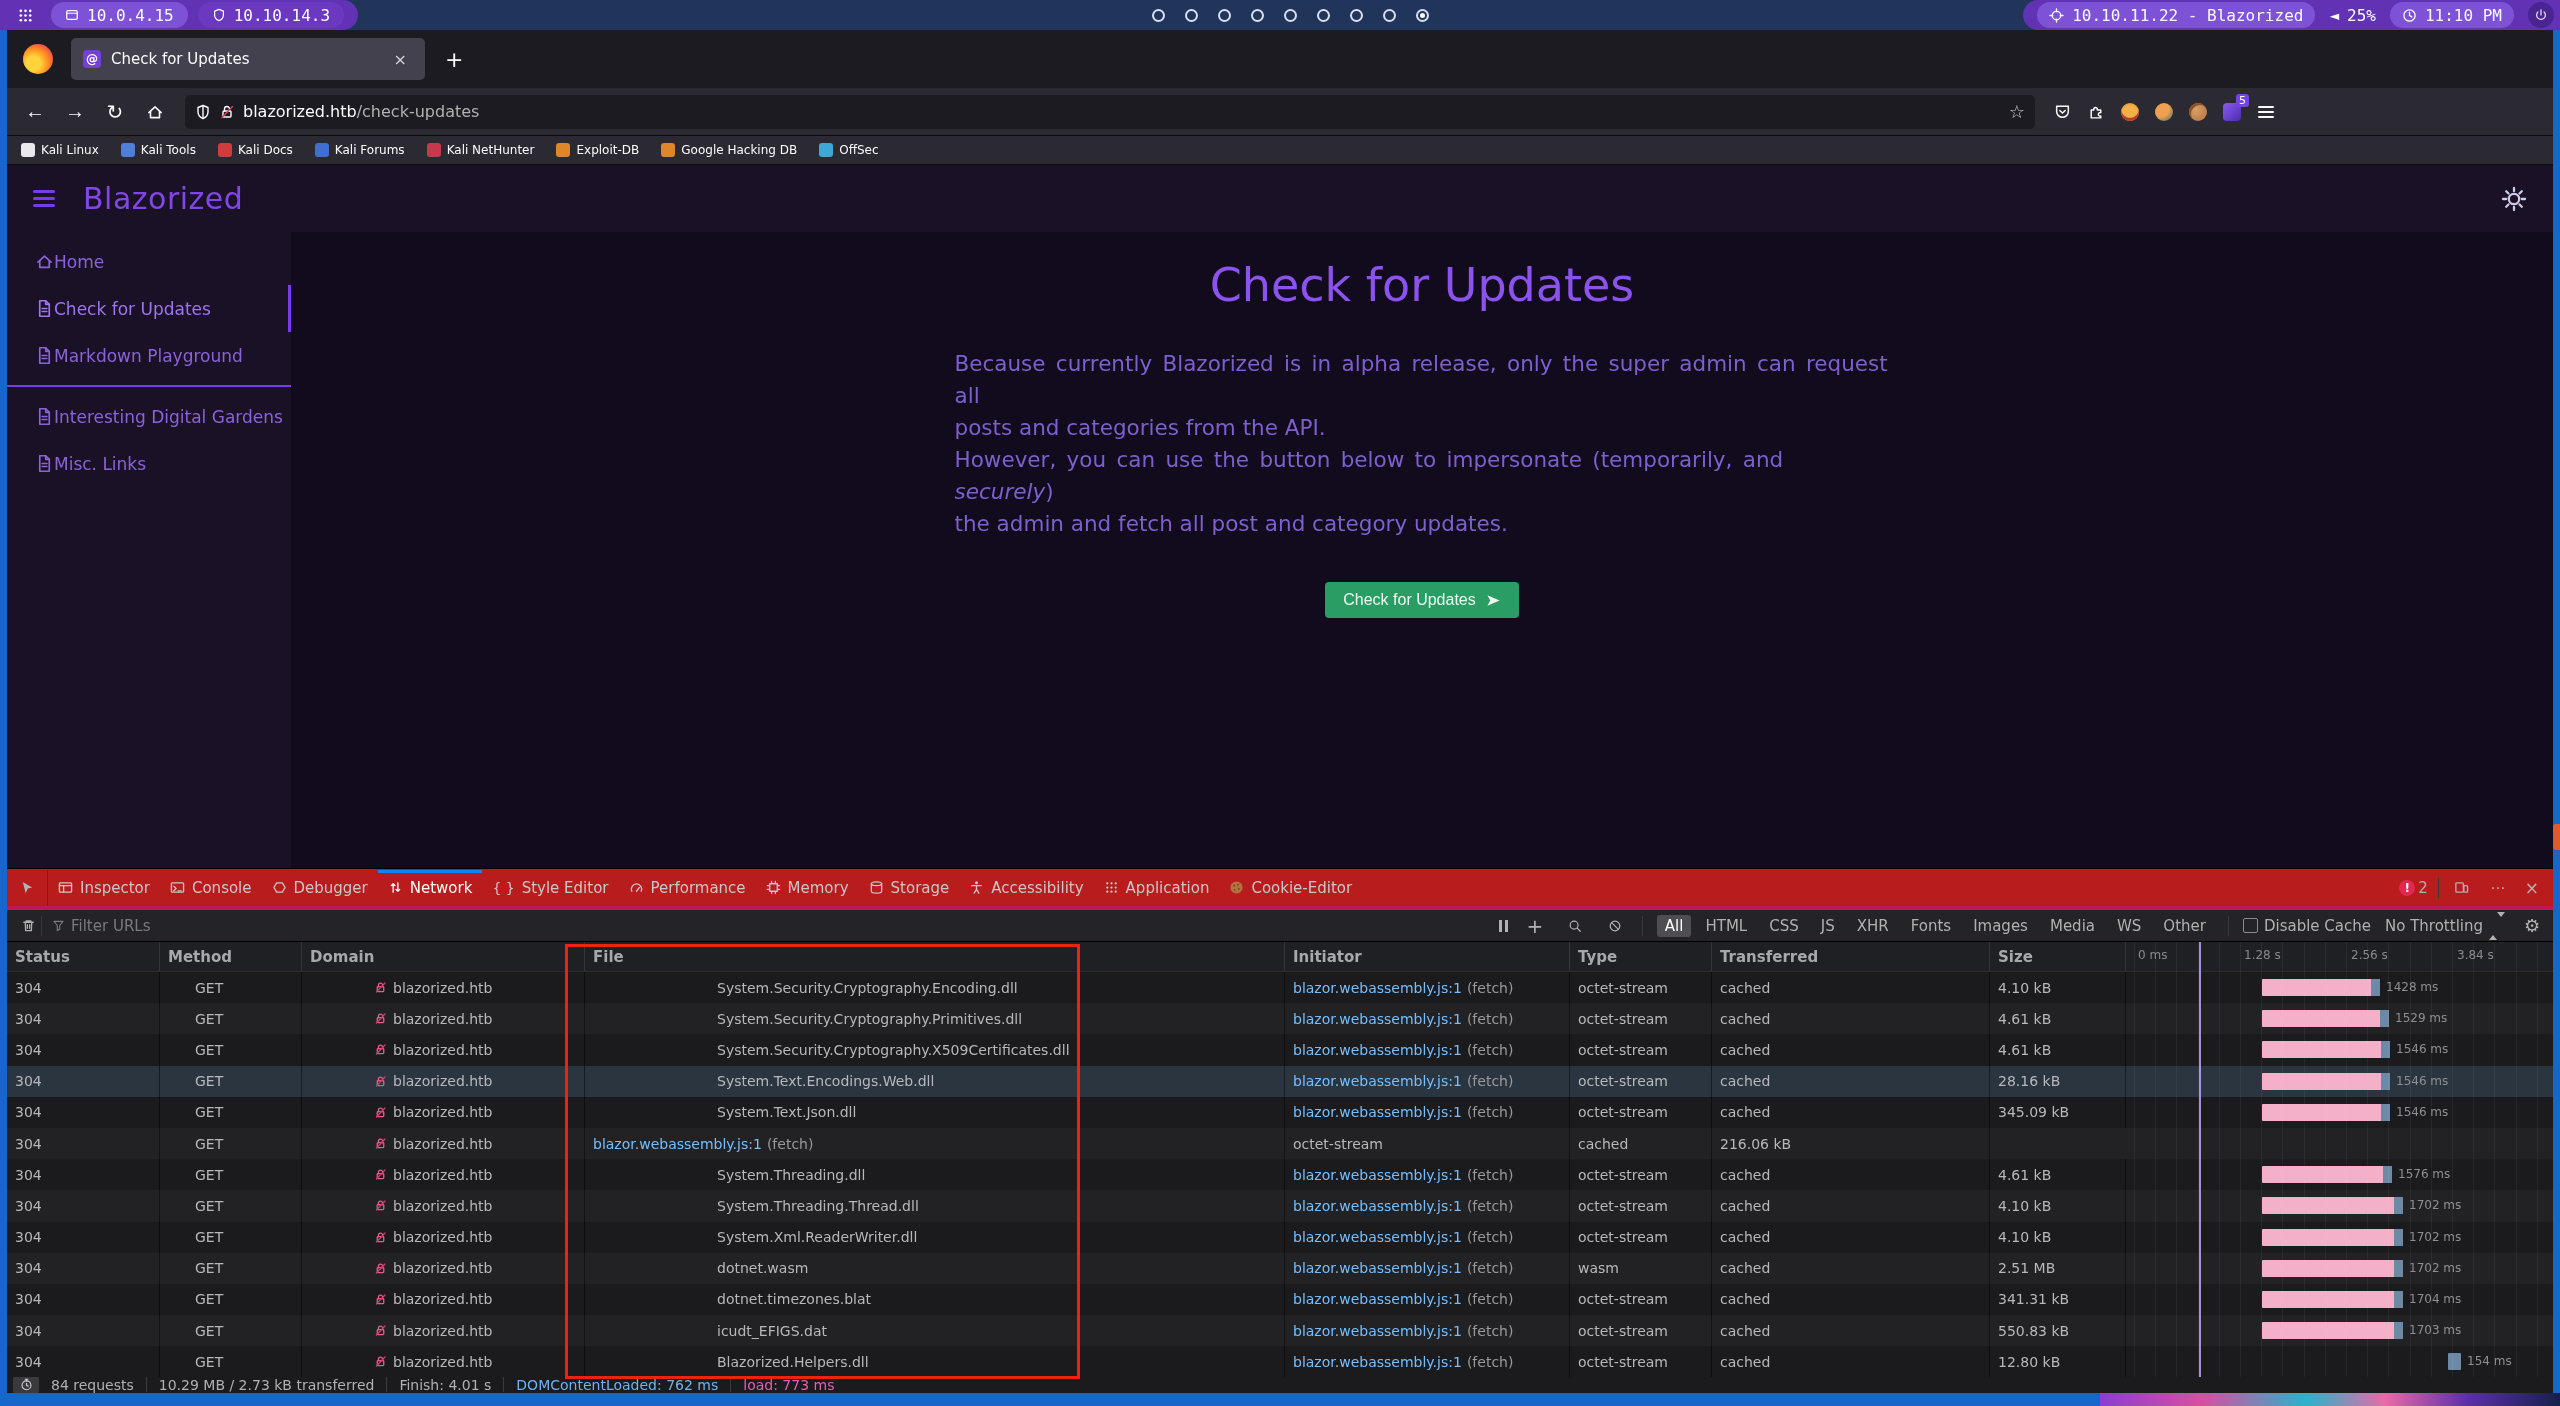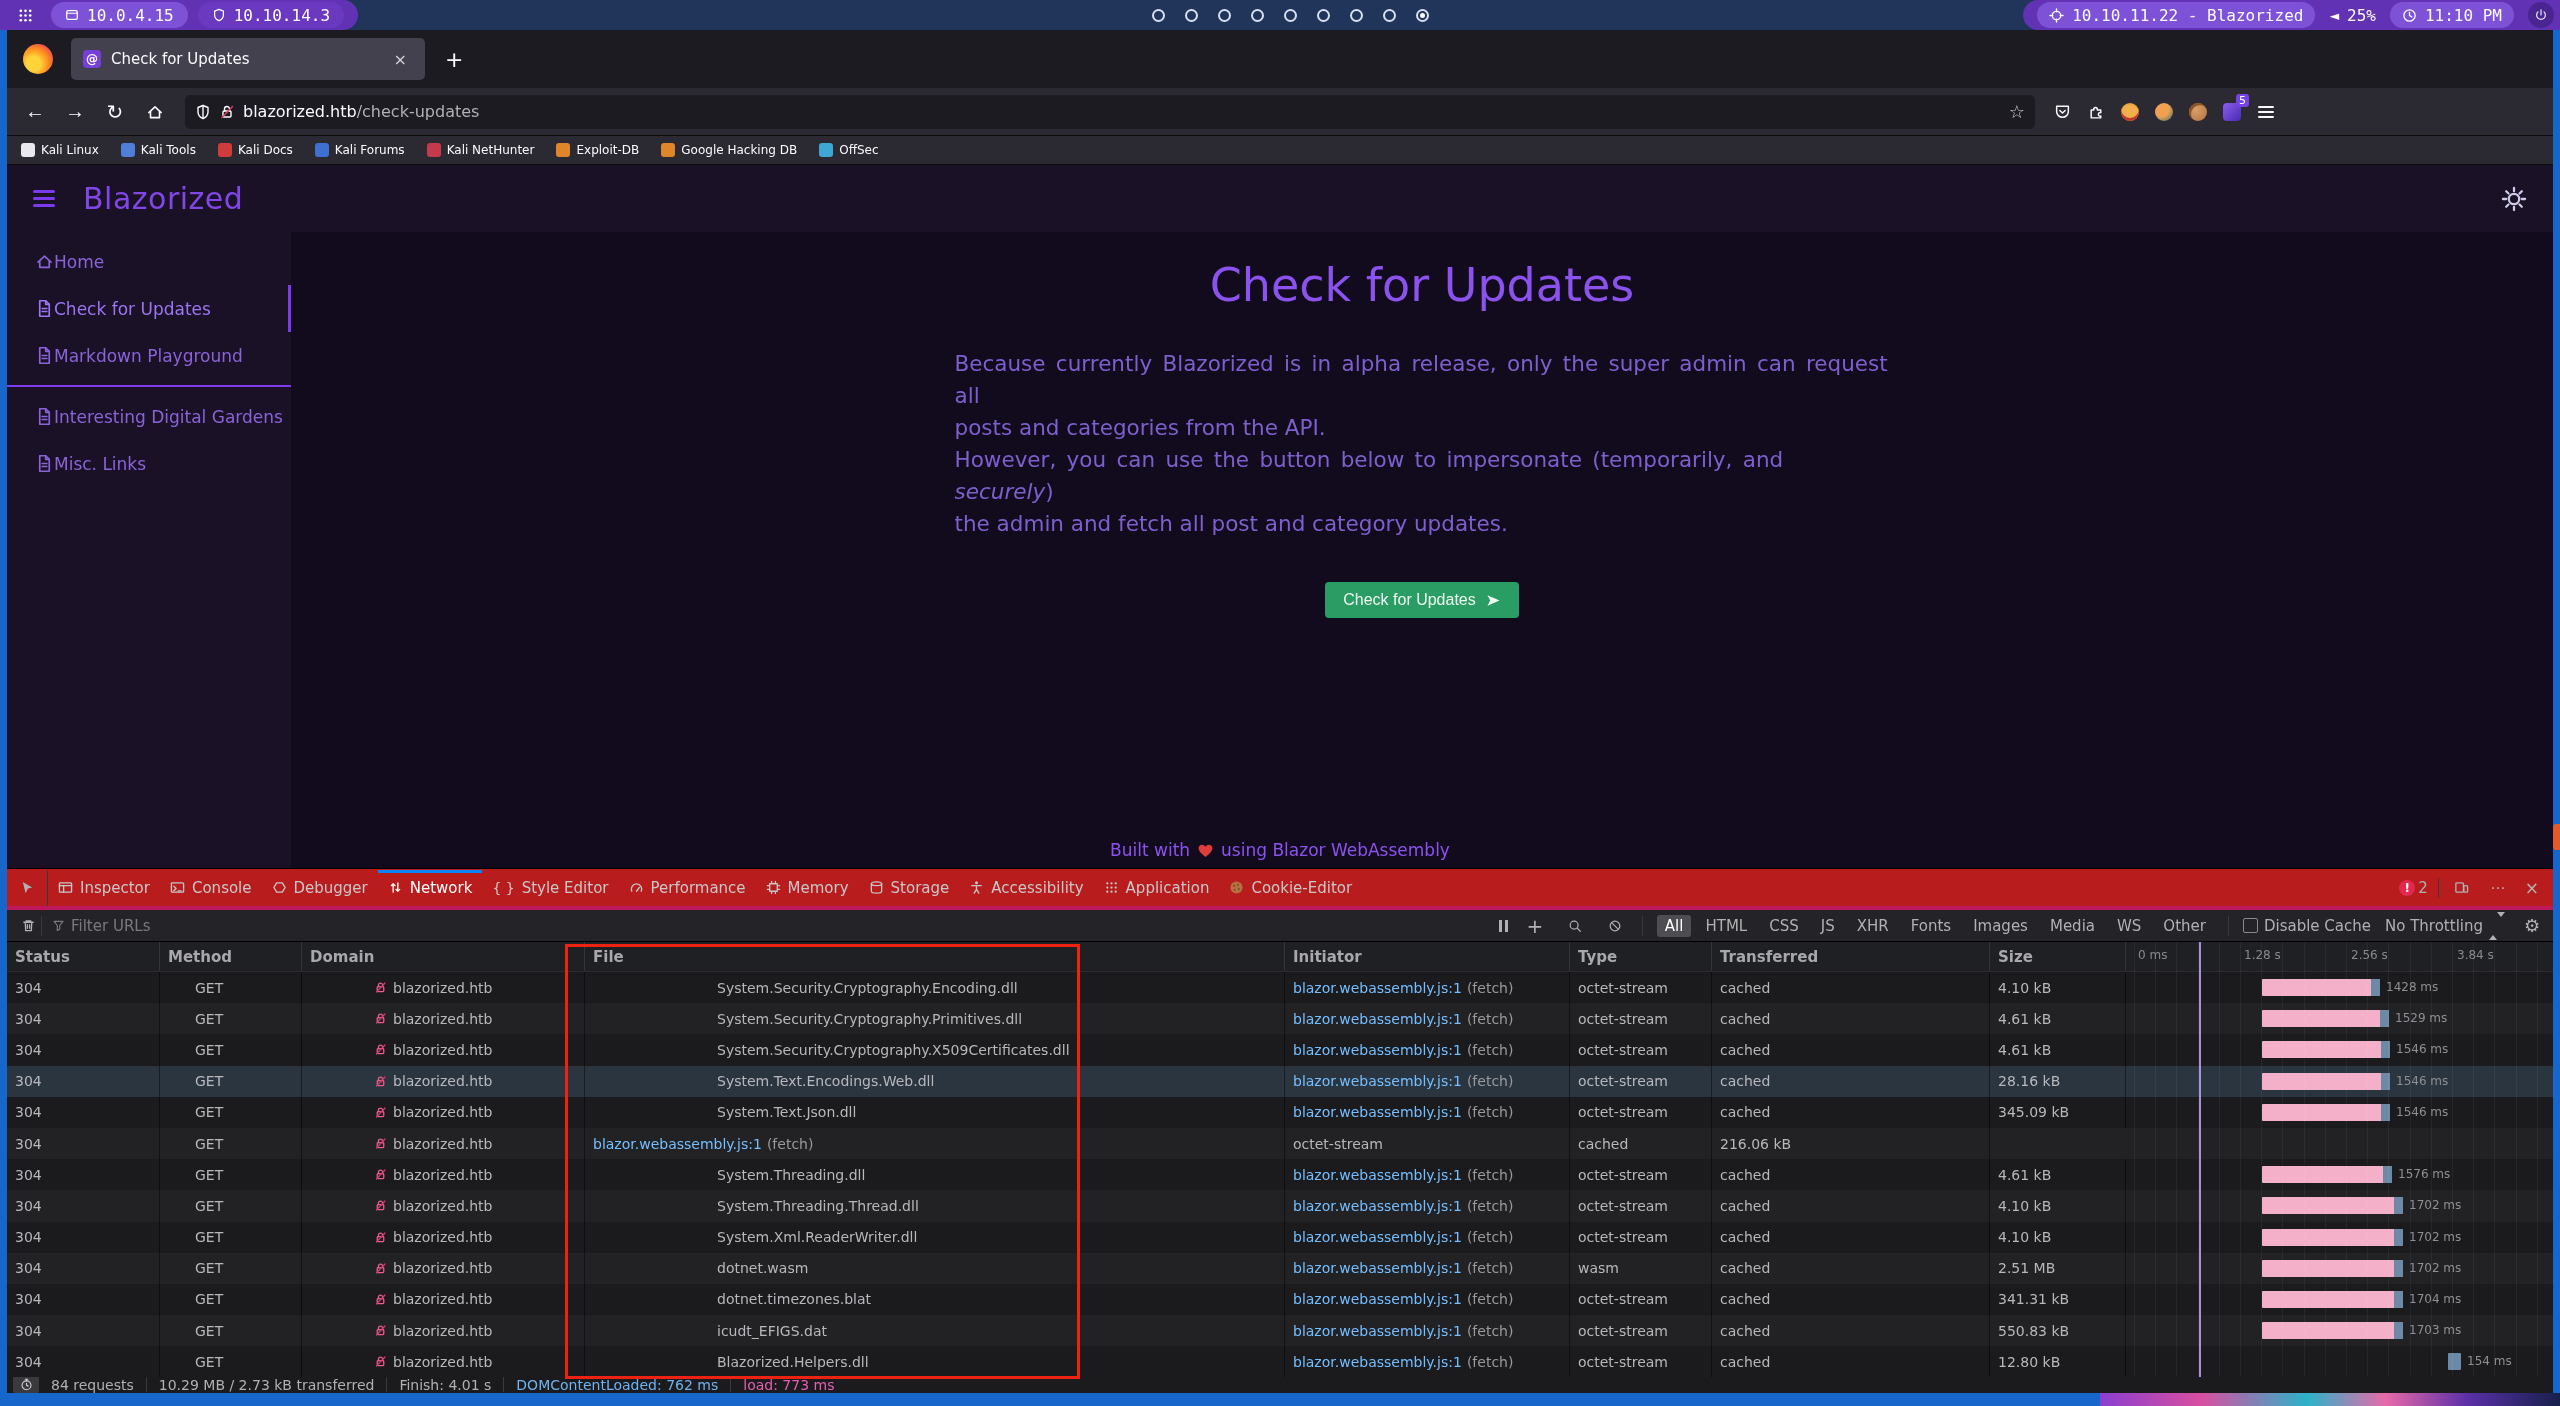--- a/index.html
+++ b/index.html
@@ -424,29 +424,20 @@
                 <span>Check for Updates</span>
                 <span id="ic-send">
                     <svg width="15" height="15" viewBox="0 0 16 16" fill="none" stroke="currentColor" stroke-width="1.4" stroke-linecap="round" stroke-linejoin="round">
                       <path d="M1.5 2.5 14.5 8 1.5 13.5 4.5 8Z" fill="currentColor" stroke="none"></path>
                     </svg>
                   </span>
               </button>
             </div>
           </main>
         </div>
-        <div class="page-footer">
-          <span>Built with</span>
-          <span id="ic-heart">
-              <svg width="17" height="17" viewBox="0 0 16 16" fill="none" stroke="currentColor" stroke-width="1.4" stroke-linecap="round" stroke-linejoin="round">
-                <path d="M8 14C3 10.5 1.5 7.8 1.5 5.6 1.5 3.8 3 2.5 4.8 2.5 6 2.5 7.3 3.2 8 4.4 8.7 3.2 10 2.5 11.2 2.5 13 2.5 14.5 3.8 14.5 5.6 14.5 7.8 13 10.5 8 14Z" fill="#e03c3c" stroke="none"></path>
-              </svg>
-            </span>
-          <span>using Blazor WebAssembly</span>
-        </div>
       </div>
 
       <div class="devtools">
         <div class="dt-tabs">
           <span class="picker" id="ic-picker">
               <svg width="15" height="15" viewBox="0 0 16 16" fill="none" stroke="currentColor" stroke-width="1.4" stroke-linecap="round" stroke-linejoin="round">
                 <path d="M3 2l10 6-4.6 1L6 14Z" fill="currentColor" stroke="none"></path>
               </svg>
             </span>
           <span id="dt-tab-list" style="display:flex;align-items:center;">

